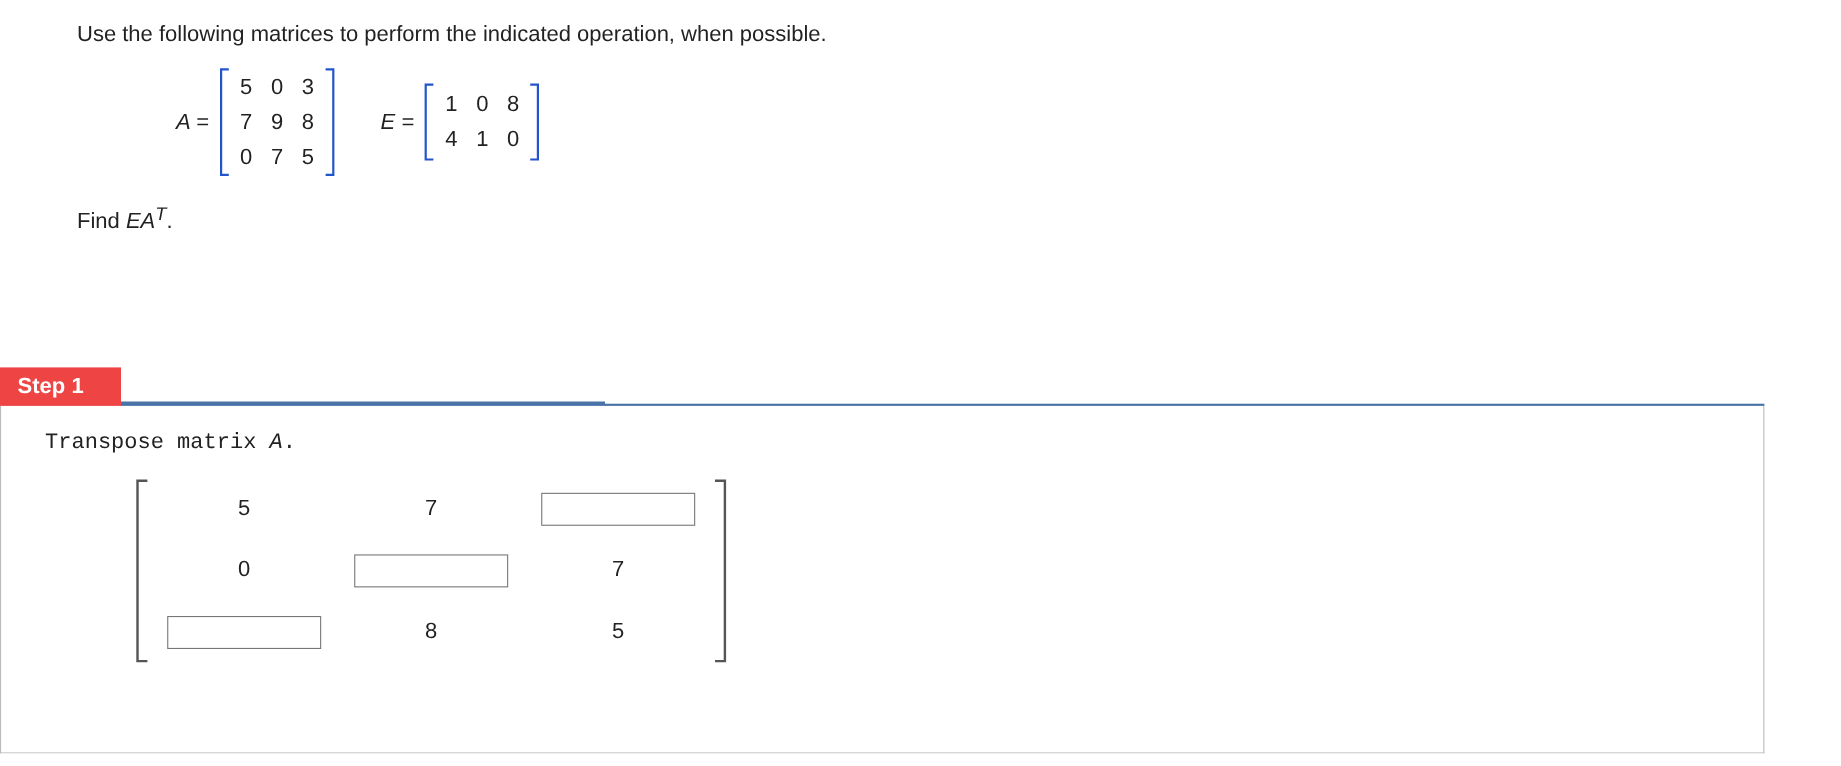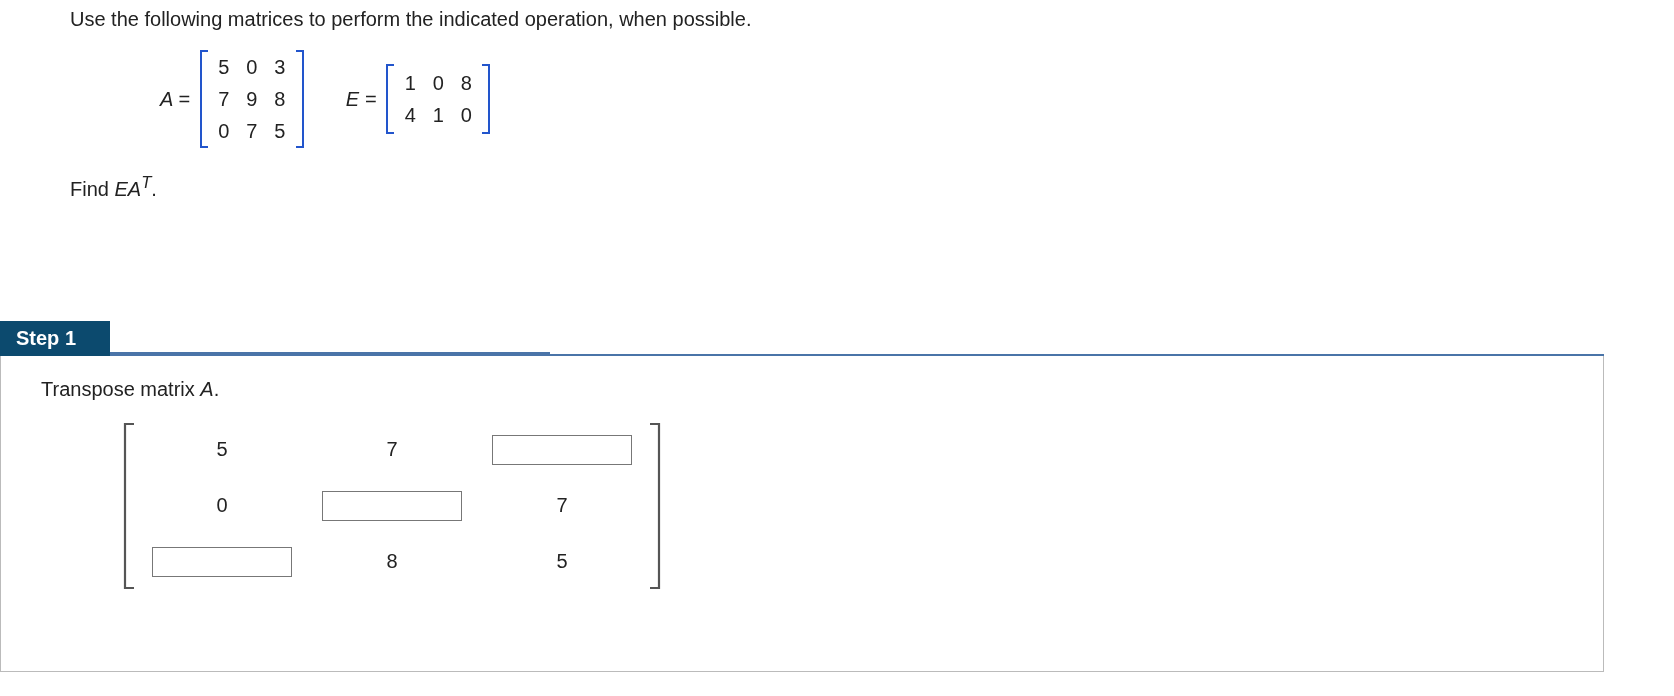--- a/index.html
+++ b/index.html
@@ -5,44 +5,44 @@
   * { box-sizing: border-box; }
   body {
     margin: 0;
     padding: 0;
     font-family: Verdana, Geneva, sans-serif;
     font-size: 20px;
     color: #222;
     background: #fff;
     width: 1674px;
   }
-  .wrapper { padding: 8px 0 0 70px; }
+  .wrapper { padding: 20px 0 0 70px; }
   .prompt { margin-bottom: 18px; }
   .eqrow { display: flex; align-items: center; margin: 0 0 20px 90px; }
   .eqlabel { font-style: italic; margin-right: 8px; }
   .bracket-wrap { display: flex; align-items: stretch; margin-right: 40px; }
   .num-grid { display:flex; flex-direction:column; justify-content:center; }
   .num-grid .r { display:flex; }
   .num-grid .c { width: 28px; text-align:center; line-height: 1.6; }
   .num-grid.two .r { line-height: 1.8; }
   .find { margin: 24px 0 120px 0; }
   .find .i { font-style: italic; }
   .find sup { font-style: italic; }
   .step-bar { display:flex; align-items:center; width:1604px; }
   .step-tab {
-    background:#0c4a6e;
+    background:#ef4444;
     color:#fff;
     font-weight:bold;
     padding:6px 16px;
     width: 110px;
   }
   .step-mid { background:#4a74a8; height:4px; width:440px; align-self:flex-end; }
   .step-line { border-bottom:2px solid #4a74a8; height:4px; flex:1; align-self:flex-end; }
   .step-body { border:1px solid #bbb; border-top:none; padding:22px 28px 80px 40px; width:1604px; }
-  .step-body .instr { margin-bottom:20px; }
+  .step-body .instr { margin-bottom:20px;font-family:Liberation Mono, monospace; }
   .step-body .instr .i { font-style: italic; }
   .big-bracket-row { display:flex; align-items:center; margin-left: 80px; }
   .cells { display:flex; flex-direction:column; }
   .cells .r { display:flex; align-items:center; height:56px; }
   .cell { width:170px; display:flex; justify-content:center; align-items:center; }
   .blank-input {
     width:140px; height:30px;
     border:1px solid #777;
     background:#fff;
   }

